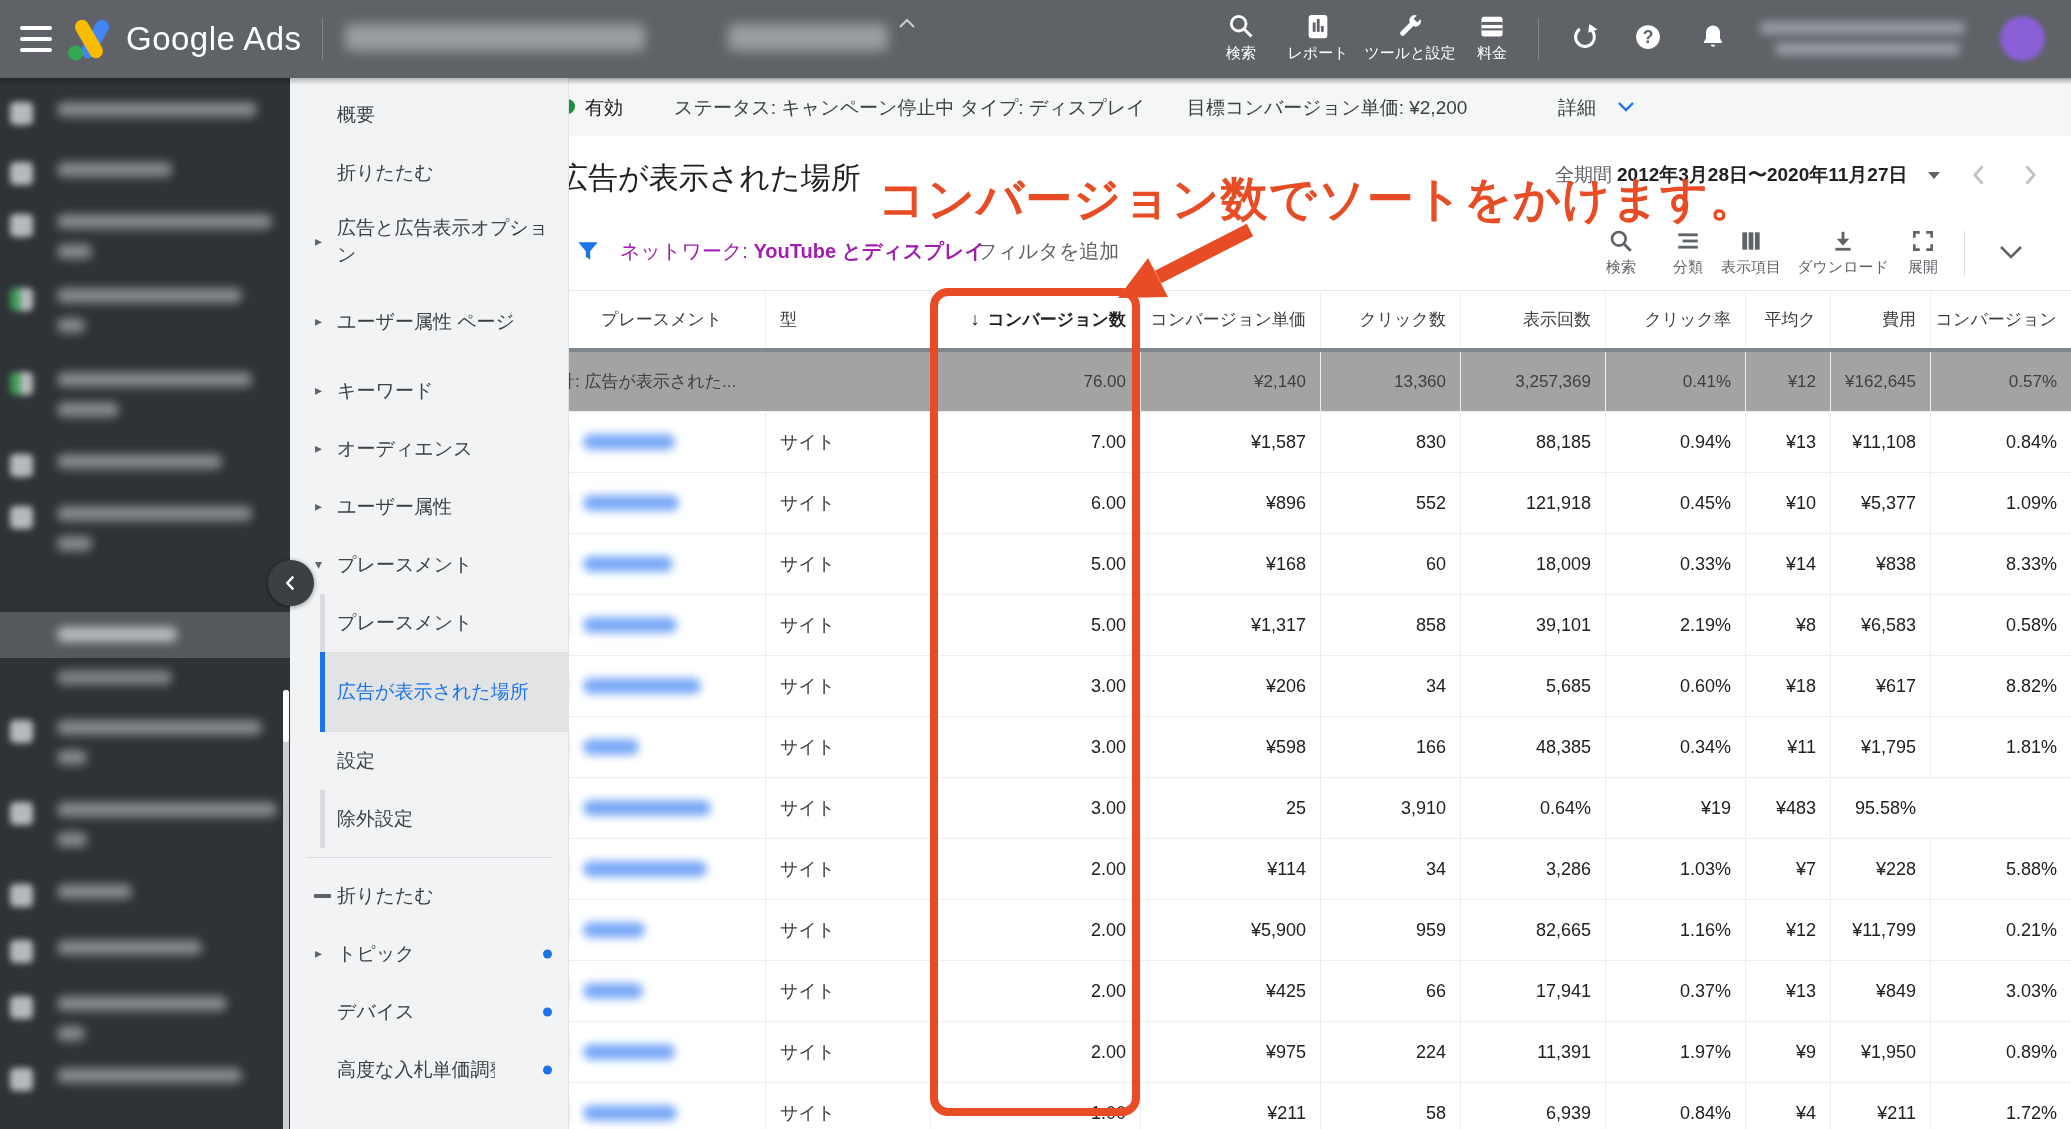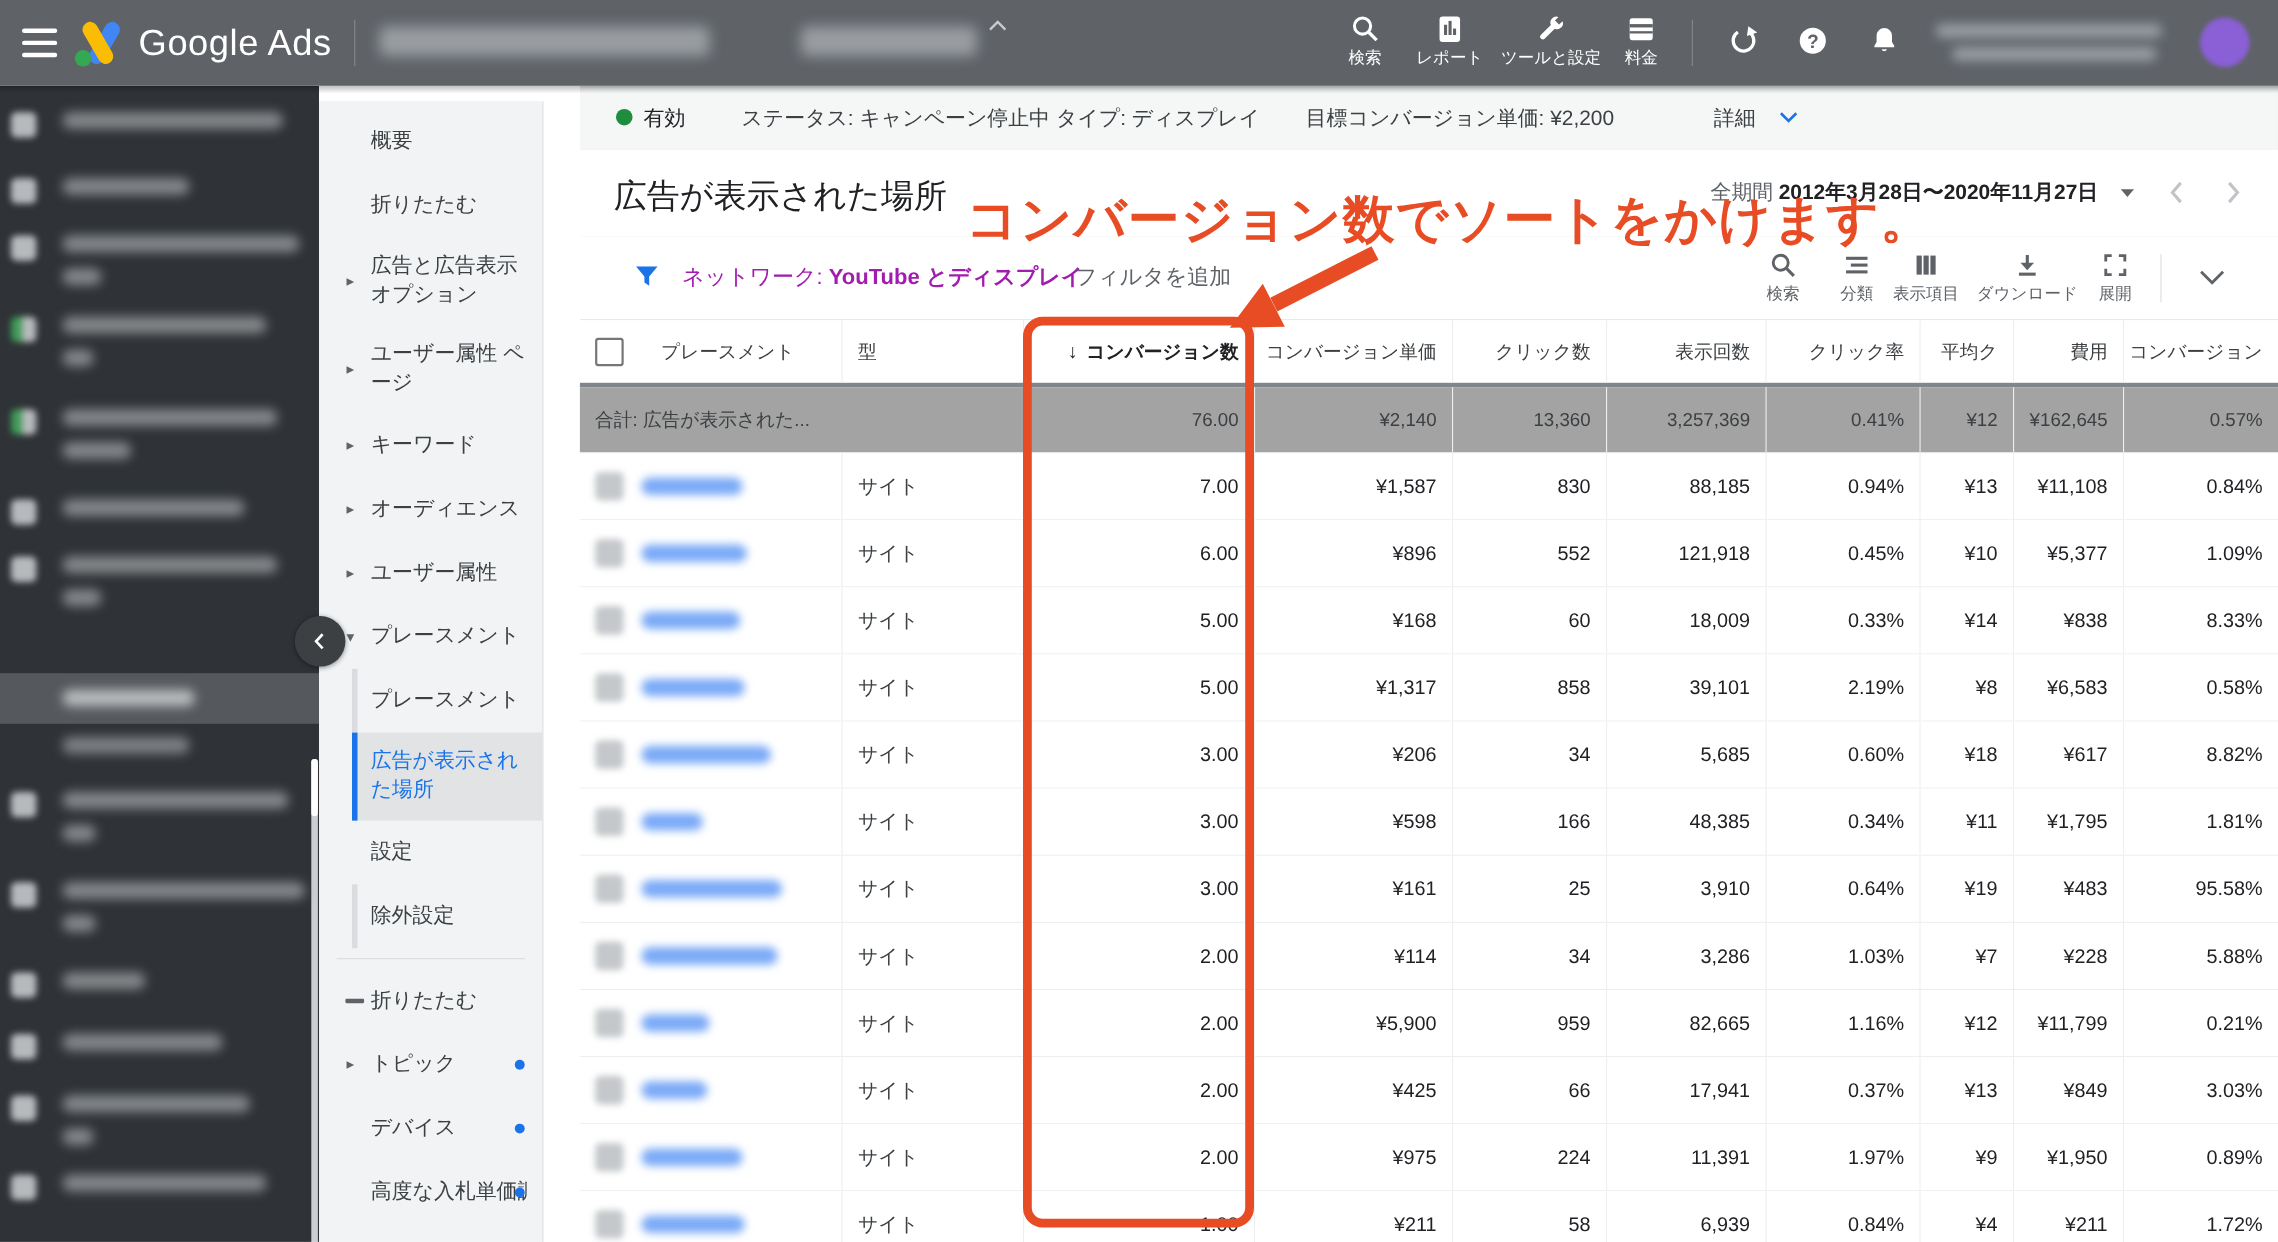--- a/index.html
+++ b/index.html
@@ -24,21 +24,21 @@
   
   .darkbar{position:absolute;left:0;top:78px;width:290px;bottom:0;background:#2f3337;overflow:hidden;}
   .dk-item{position:absolute;left:0;width:100%;}
   .dk-ico{position:absolute;left:10px;top:0;width:23px;height:23px;border-radius:5px;background:#b7babd;filter:blur(3px);}
   .dk-ico.green{background:linear-gradient(90deg,#3f9b57 45%,#b7babd 45%);}
   .dk-line{position:absolute;left:57px;height:15px;border-radius:7px;background:#85888b;filter:blur(5px);}
   .dk-sel{position:absolute;left:0;width:290px;background:#55595d;}
   .dk-scroll{position:absolute;left:283px;top:612px;width:6px;height:517px;background:#e8eaed;opacity:.85;border-radius:3px;}
   .dk-thumb{position:absolute;left:283px;top:612px;width:6px;height:52px;background:#ffffff;border-radius:3px;}
   
-  .subnav{position:absolute;left:290px;top:92px;width:204px;bottom:0;background:#f1f3f4;
+  .subnav{position:absolute;left:290px;top:78px;width:279px;bottom:0;background:#f1f3f4;
     border-right:1px solid #e0e2e4;box-sizing:border-box;padding-top:8px;z-index:5;}
   .sn-item{position:relative;display:flex;align-items:center;min-height:58px;box-sizing:border-box;
     padding:0 14px 0 47px;font-size:19px;color:#3c4043;cursor:pointer;word-break:break-all;line-height:1.4;}
   .sn-item.tall{min-height:80px;}
   .sn-arrow{position:absolute;left:25px;top:50%;transform:translateY(-50%);font-size:14px;color:#5f6368;}
   .sn-item.sub{margin-left:30px;border-left:5px solid #dadce0;padding-left:12px;}
   .sn-item.sel{background:#e1e3e4;border-left-color:#1a73e8;color:#1a73e8;}
   .sn-divider{height:1px;background:#dadce0;margin:9px 16px;}
   .sn-dot{position:absolute;right:16px;top:50%;transform:translateY(-50%);width:9px;height:9px;border-radius:50%;background:#1a73e8;}
   .sn-collapse{position:absolute;left:24px;top:50%;transform:translateY(-50%);width:17px;height:4px;background:#5f6368;border-radius:1px;}
@@ -643,23 +643,20 @@
             <span class="row-check"></span>
             <span class="plc-blur" style="width: 128px;"></span>
           </div>
           <div class="t-cell type-cell">
             <span>サイト</span>
           </div>
           <div class="t-cell right">
             <span>3.00</span>
           </div>
           <div class="t-cell right">
-            <span>¥161</span>
-          </div>
-          <div class="t-cell right">
             <span>25</span>
           </div>
           <div class="t-cell right">
             <span>3,910</span>
           </div>
           <div class="t-cell right">
             <span>0.64%</span>
           </div>
           <div class="t-cell right">
             <span>¥19</span>

